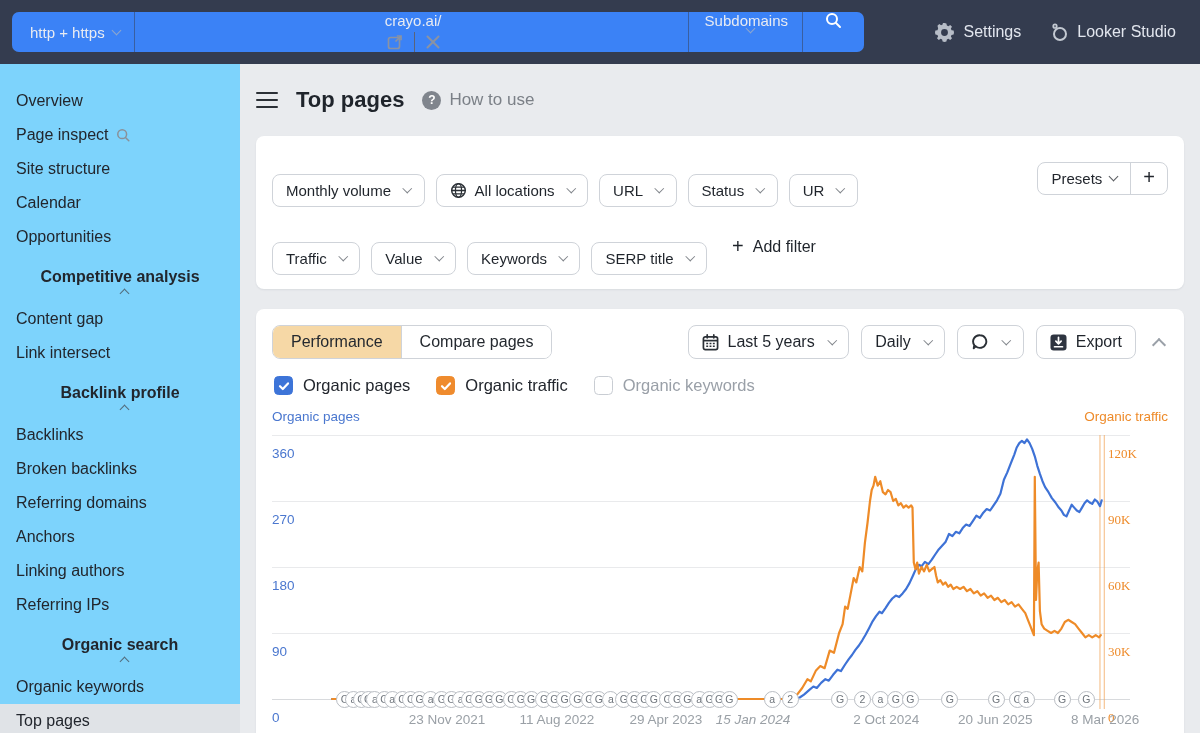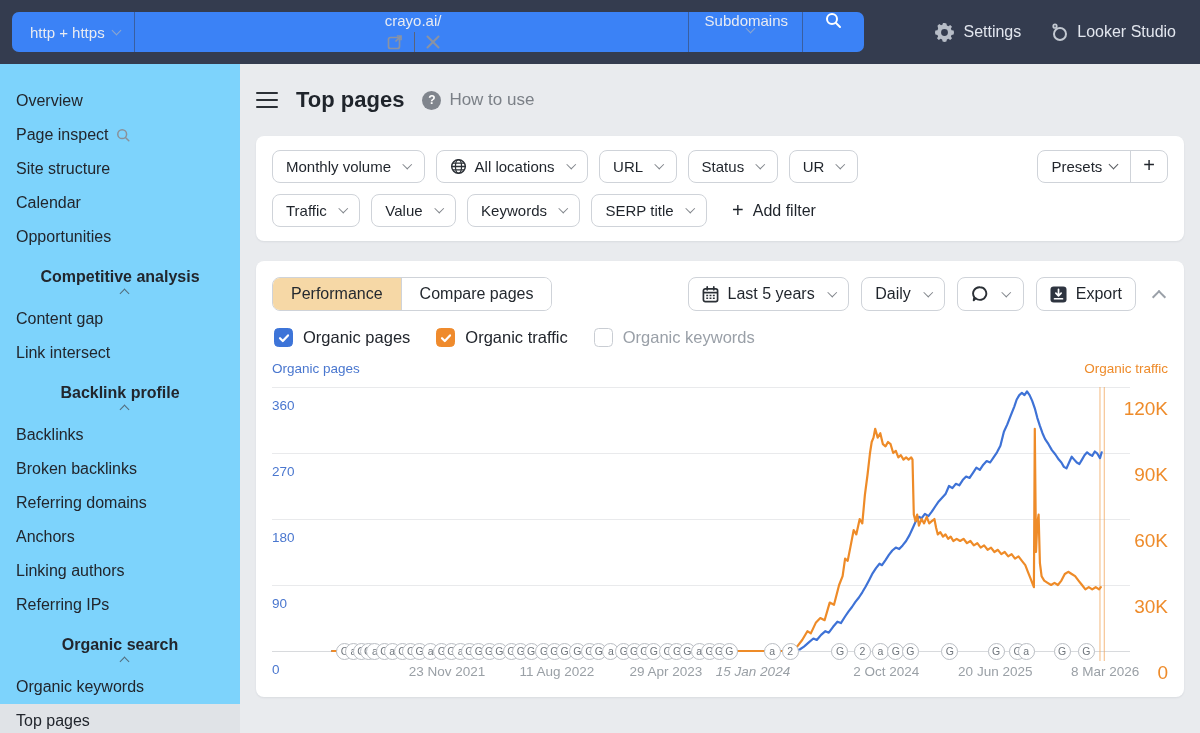--- a/index.html
+++ b/index.html
@@ -37,21 +37,21 @@
   .burger i { height:2.6px; background:#2b3036; border-radius:1px; }
   .page-title { font-size:22px; font-weight:bold; color:#1f242b; }
   .help { display:flex; align-items:center; gap:8px; color:#7b8087; font-size:17px; cursor:pointer; }
   .qmark { width:19px; height:19px; border-radius:50%; background:#80858d; color:#fff; font-size:12px; font-weight:bold; display:flex; align-items:center; justify-content:center; }
 
   
   .card { background:#fff; border-radius:8px; margin:0 16px 20px 16px; box-shadow:0 1px 2px rgba(30,40,60,.08); }
   .filters-card { padding:14px 16px; }
   .frow { display:flex; align-items:center; gap:11px; }
   .frow + .frow { margin-top:11px; }
-  .fbtn { display:flex; align-items:center; background:#fff; border:1px solid #cfd3d9; border-radius:8px; height:33px; padding:0 13px; font-size:15px; color:#1f242b; cursor:pointer; white-space:nowrap; gap:8px; }
+  .fbtn { display:flex; align-items:center; background:#fff; border:1px solid #cfd3d9; border-radius:8px; height:33px; padding:0 13px; font-size:15px; color:#1f242b; cursor:pointer; white-space:nowrap; gap:8px;margin-top:24px; }
   .fbtn .chv, .tbtn .chv { border-color:#555b63; width:6.5px; height:6.5px; margin-left:5px; }
   .spacer { flex:1; }
   .split { display:flex; border:1px solid #cfd3d9; border-radius:8px; overflow:hidden; height:33px; }
   .split > div { display:flex; align-items:center; padding:0 13px; font-size:15px; cursor:pointer; }
   .split > div + div { border-left:1px solid #cfd3d9; font-size:20px; font-weight:300; padding:0 12px 2px; }
   .addfilter { display:flex; align-items:center; gap:9px; font-size:16px; color:#1f242b; cursor:pointer; margin-left:14px; }
   .plus { font-size:20px; font-weight:400; line-height:1; margin-top:-2px; }
 
   
   .chart-card { padding:16px 16px 10px; }
@@ -69,21 +69,21 @@
   .box { width:19px; height:19px; border-radius:4.5px; display:flex; align-items:center; justify-content:center; border:1px solid #c9cdd3; background:#fff; }
   .checkitem.off { color:#9aa0a8; }
 
   
   .chart-wrap { position:relative; height:326px; margin-top:6px; }
   .axis-title { position:absolute; top:0; font-size:13.5px; }
   .axis-title.left { left:0; color:#4a77cf; }
   .axis-title.right { right:0; color:#ee8b2a; }
   #plot { position:absolute; left:0; top:26px; overflow:visible; }
   .tick-l { position:absolute; left:0; font-size:13.5px; color:#4a77cf; }
-  .tick-r { position:absolute; right:0; width:60px; text-align:right; font-size:19px; color:#ee8b2a; }
+  .tick-r { position:absolute; right:0; width:60px; font-size:13px; color:#ee8b2a;font-family:Liberation Serif, serif; }
   .tick-x { position:absolute; width:100px; text-align:center; font-size:13.5px; color:#9aa0a6; }
   .mlayer { position:absolute; left:0; top:26px; width:858px; height:264px; pointer-events:none; }
   .gmark { position:absolute; width:17px; height:17px; border-radius:50%; background:#fff; border:1.5px solid #b9bdc3; color:#6f757c; font-size:10.5px; display:flex; align-items:center; justify-content:center; pointer-events:auto; cursor:pointer; }
   svg { display:block; }
 </style>
 </head>
 <body>
 
 <div class="topbar">
   <div class="url-group">

